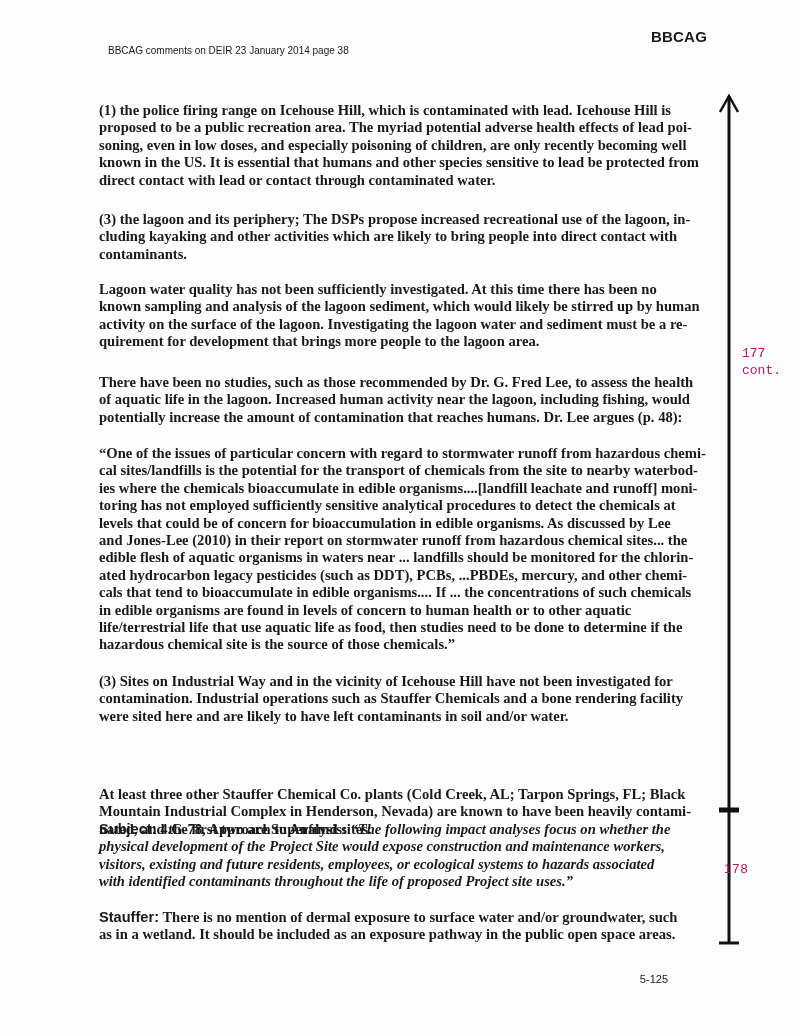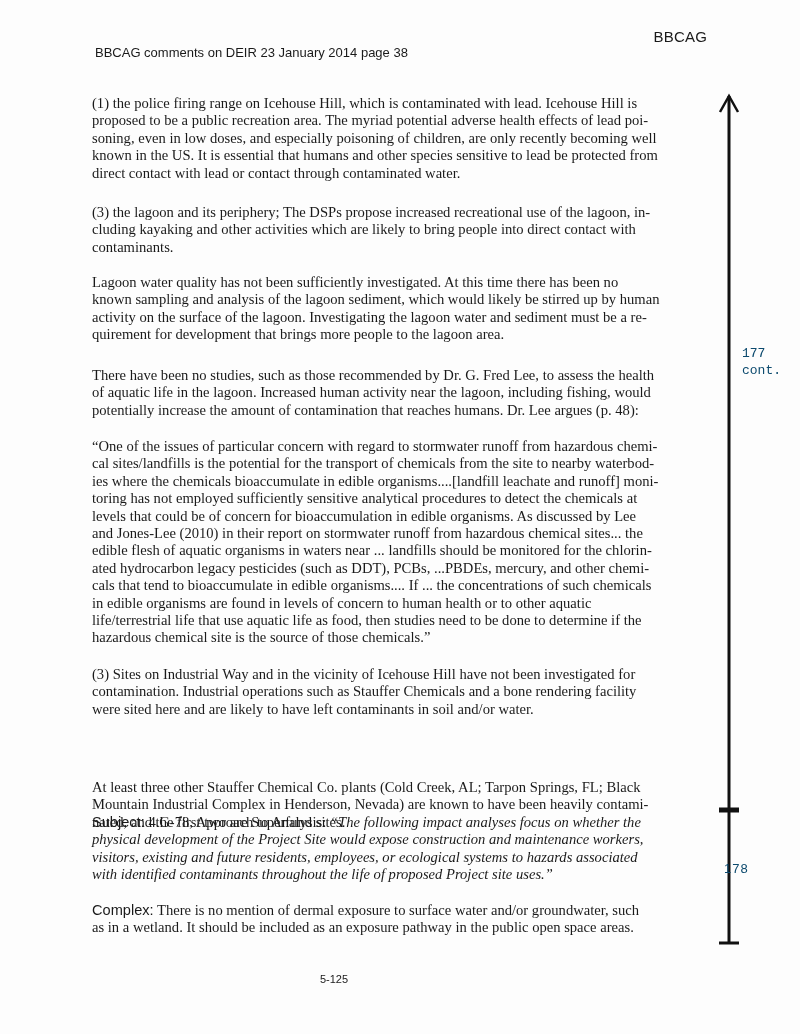--- a/index.html
+++ b/index.html
@@ -2,35 +2,35 @@
 <html><head>
   <meta charset="utf-8">
   <style>
     html, body { margin: 0; padding: 0; }
     body {
       width: 800px; height: 1034px; background: #fdfdfd; position: relative; overflow: hidden;
       font-family: "Liberation Serif", serif; color: #1a1a1a;
     }
     .brand {
       position: absolute; right: 93px; top: 28px; font-family: "Liberation Sans", sans-serif;
-      font-weight: normal; font-size: 15px; letter-spacing: 0.2px;
+      font-weight: bold; font-size: 15px; letter-spacing: 0.2px;
     }
     .header-line {
-      position: absolute; left: 95px; top: 45px; font-family: "Liberation Sans", sans-serif;
-      font-size: 13px;
+      position: absolute; left: 108px; top: 45px; font-family: "Liberation Sans", sans-serif;
+      font-size: 10px;
     }
-    .para { position: absolute; left: 92px; width: 615px; margin: 0; font-size: 14.6px; line-height: 17.4px; white-space: pre-line; }
+    .para { position: absolute; left: 92px; width: 615px; margin: 7px; font-size: 14.6px; line-height: 17.4px; white-space: pre-line; font-weight: bold; }
     .label-sans { font-family: "Liberation Sans", sans-serif; font-size: 14.6px; }
     .italic { font-style: italic; }
     .footer {
-      position: absolute; left: 0; width: 668px; top: 973px; text-align: center;
+      position: absolute; left: 0; width: 668px; top: 973px; text-align: right;
       font-family: "Liberation Sans", sans-serif; font-size: 11px;
     }
     .margin-label {
-      position: absolute; font-family: "Liberation Mono", monospace; font-size: 13px; line-height: 17px; color: #0c4a6e;
+      position: absolute; font-family: "Liberation Mono", monospace; font-size: 13px; line-height: 17px; color: #be185d;
       white-space: pre-line;
     }
     .margin-label-sans { font-family: "Liberation Sans", sans-serif; letter-spacing: 1px; }
   </style>
 </head>
 <body>
 
 <div class="brand">BBCAG</div>
 <div class="header-line">BBCAG comments on DEIR 23 January 2014 page 38</div>
 
@@ -66,21 +66,21 @@
 were sited here and are likely to have left contaminants in soil and/or water.</p>
 <p class="para" style="top:779px">At least three other Stauffer Chemical Co. plants (Cold Creek, AL; Tarpon Springs, FL; Black
 Mountain Industrial Complex in Henderson, Nevada) are known to have been heavily contami-
 nated, and the first two are Superfund sites.</p>
 
 <p class="para" style="top:814px"><span class="label-sans">Subject:</span><span> 4.G-78, Approach to Analysis: </span><span class="italic">“The following impact analyses focus on whether the
 physical development of the Project Site would expose construction and maintenance workers,
 visitors, existing and future residents, employees, or ecological systems to hazards associated
 with identified contaminants throughout the life of proposed Project site uses.”</span></p>
 
-<p class="para" style="top:902px"><span class="label-sans">Complex:</span><span> There is no mention of dermal exposure to surface water and/or groundwater, such
+<p class="para" style="top:902px"><span class="label-sans">Stauffer:</span><span> There is no mention of dermal exposure to surface water and/or groundwater, such
 as in a wetland.  It should be included as an exposure pathway in the public open space areas.</span></p>
 
 <div>
   <svg style="position:absolute;left:717px;top:92px" width="30" height="720">
     <line x1="12" y1="4" x2="12" y2="718" stroke="#111" stroke-width="3"></line>
     <polyline points="3,20 12,4 21,20" fill="none" stroke="#111" stroke-width="2.5"></polyline>
     <line x1="2" y1="717" x2="22" y2="717" stroke="#111" stroke-width="3"></line>
   </svg>
 </div>
 <div class="margin-label" style="left:742px;top:345px">177

